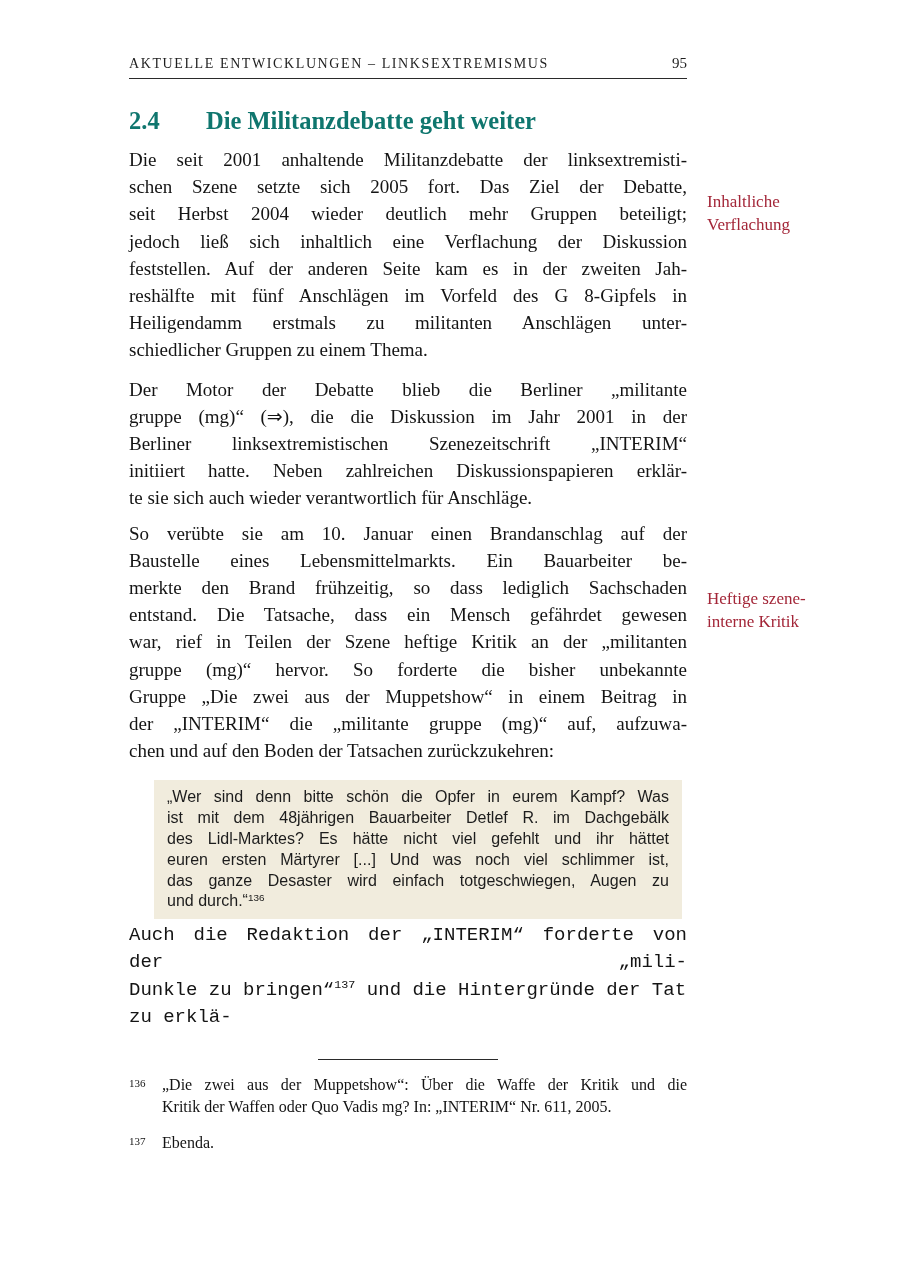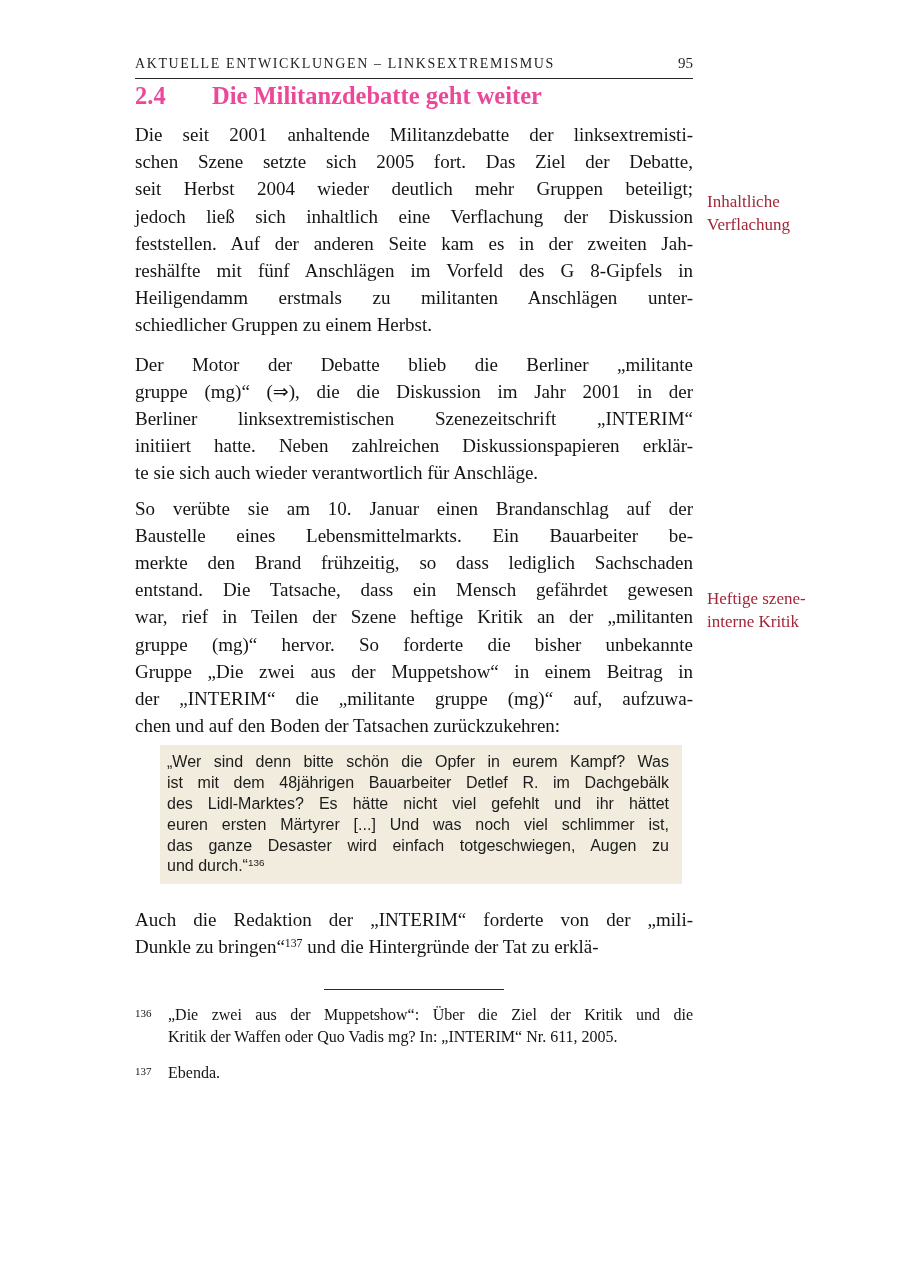--- a/index.html
+++ b/index.html
@@ -10,21 +10,21 @@
   body {
     width: 900px;
     height: 1273px;
     position: relative;
     overflow: hidden;
     font-family: "Liberation Serif", serif;
     color: #141414;
   }
   .main-column {
     position: absolute;
-    left: 135px;
+    left: 129px;
     top: 0;
     width: 558px;
   }
   .running-header {
     margin-top: 55px;
     display: flex;
     justify-content: space-between;
     align-items: flex-end;
     border-bottom: 1.5px solid #2a2a2a;
     padding-bottom: 6px;
@@ -32,50 +32,51 @@
   .running-header .header-title {
     font-size: 14px;
     letter-spacing: 1.6px;
     color: #1f1f1f;
   }
   .running-header .page-number {
     font-size: 15px;
     color: #1f1f1f;
   }
   .section-heading {
+    margin-top: 25px;
     font-size: 24.5px;
     font-weight: bold;
     line-height: 34px;
-    color: #ec4899;
+    color: #0f766e;
   }
   .section-heading .section-number {
     display: inline-block;
     width: 77px;
   }
   .body-paragraph {
     font-size: 19px;
     line-height: 27.2px;
   }
   .p1 { margin-top: 8px; }
   .p2 { margin-top: 12px; }
   .p3 { margin-top: 8px; }
-  .p4 { margin-top: 22px; }
+  .p4 { margin-top: 3px; font-family: Liberation Mono, monospace; }
   .jline {
     text-align: justify;
     text-align-last: justify;
   }
   .line-last {
     text-align: left;
   }
   .quote-block {
-    margin-top: 6px;
+    margin-top: 16px;
     margin-left: 25px;
     width: 502px;
     background: var(--quote-bg, #f1ecdd);
-    padding: 7px 13px 7px 7px;
+    padding: 7px 13px 7px 13px;
     font-family: "Liberation Sans", sans-serif;
     font-size: 16px;
     line-height: 20.8px;
     color: #1c1c1c;
   }
   sup.fn-ref {
     font-size: 0.62em;
     vertical-align: baseline;
     position: relative;
     top: -0.55em;
@@ -131,21 +132,21 @@
   <div class="body-paragraph p1">
     <div>
         <div class="jline">Die seit 2001 anhaltende Militanzdebatte der linksextremisti-</div>
         <div class="jline">schen Szene setzte sich 2005 fort. Das Ziel der Debatte,</div>
         <div class="jline">seit Herbst 2004 wieder deutlich mehr Gruppen beteiligt;</div>
         <div class="jline">jedoch ließ sich inhaltlich eine Verflachung der Diskussion</div>
         <div class="jline">feststellen. Auf der anderen Seite kam es in der zweiten Jah-</div>
         <div class="jline">reshälfte mit fünf Anschlägen im Vorfeld des G 8-Gipfels in</div>
         <div class="jline">Heiligendamm erstmals zu militanten Anschlägen unter-</div>
       </div>
-    <div class="line-last">schiedlicher Gruppen zu einem Herbst.</div>
+    <div class="line-last">schiedlicher Gruppen zu einem Thema.</div>
   </div>
 
   <div class="body-paragraph p2">
     <div>
         <div class="jline">Der Motor der Debatte blieb die Berliner „militante</div>
         <div class="jline">gruppe (mg)“ (⇒), die die Diskussion im Jahr 2001 in der</div>
         <div class="jline">Berliner linksextremistischen Szenezeitschrift „INTERIM“</div>
         <div class="jline">initiiert hatte. Neben zahlreichen Diskussionspapieren erklär-</div>
       </div>
     <div class="line-last">te sie sich auch wieder verantwortlich für Anschläge.</div>
@@ -182,21 +183,21 @@
       </div>
     <div class="line-last"><span>Dunkle zu bringen“</span><sup class="fn-ref">137</sup><span> und die Hintergründe der Tat zu erklä-</span></div>
   </div>
 
   <hr class="footnote-separator">
 
   <div class="footnote">
     <span class="fn-number">136</span>
     <div class="fn-text">
       <div>
-          <div class="jline">„Die zwei aus der Muppetshow“: Über die Ziel der Kritik und die</div>
+          <div class="jline">„Die zwei aus der Muppetshow“: Über die Waffe der Kritik und die</div>
         </div>
       <div class="line-last">Kritik der Waffen oder Quo Vadis mg? In: „INTERIM“ Nr. 611, 2005.</div>
     </div>
   </div>
 
   <div class="footnote">
     <span class="fn-number">137</span>
     <div class="fn-text">
       <div class="line-last">Ebenda.</div>
     </div>

